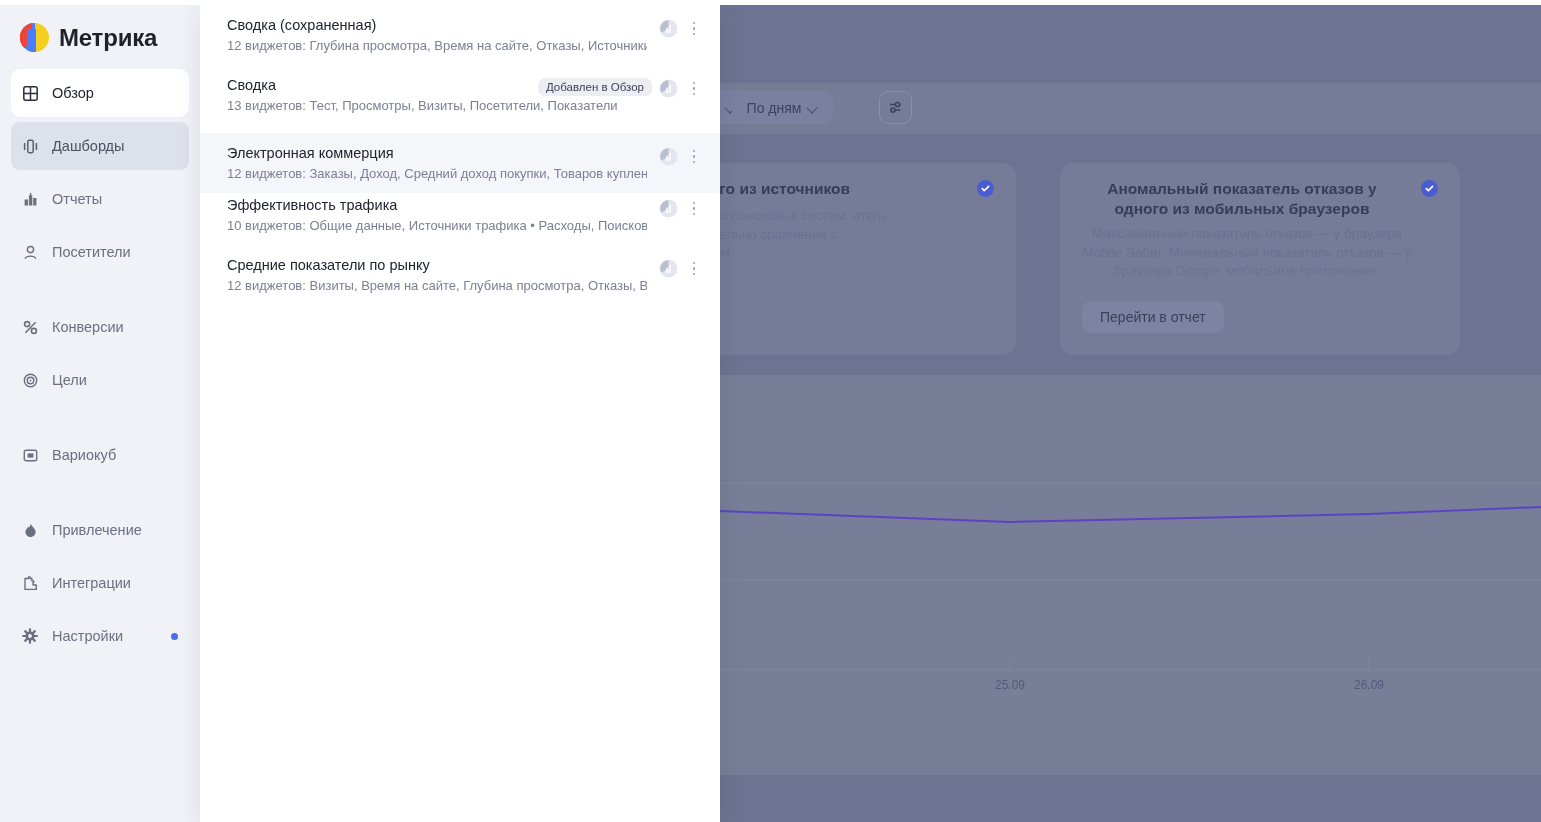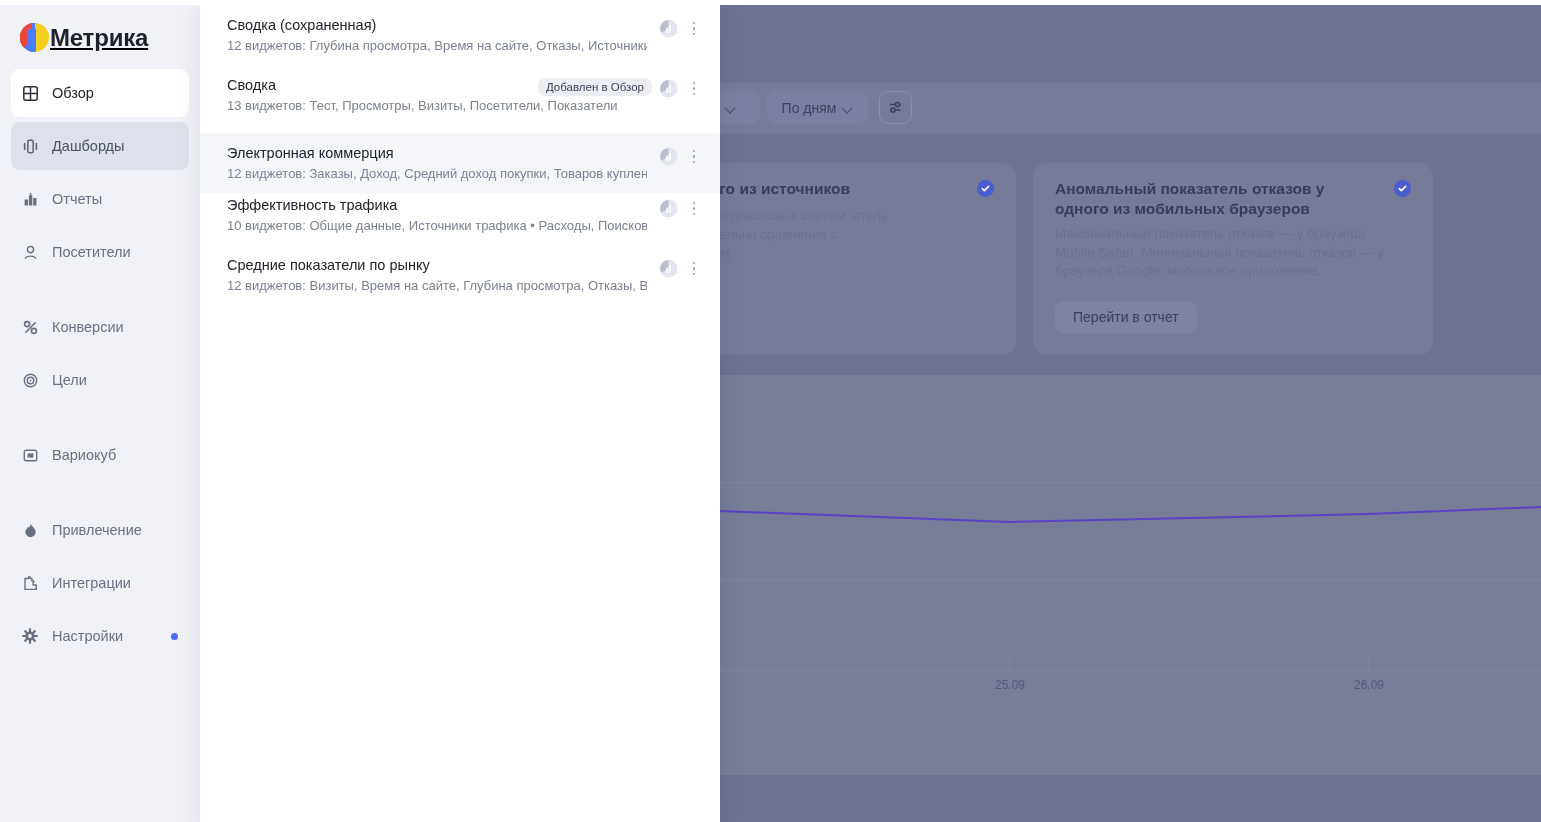--- a/index.html
+++ b/index.html
@@ -24,21 +24,21 @@
     position: absolute; left: 720px; top: 83px; width: 821px; height: 51px;
     background: #767b97;
   }
   .chip {
     position: absolute; top: 91px; height: 33px;
     background: #7b80a0; border-radius: 9px;
     display: flex; align-items: center; justify-content: center;
     color: #3c4260; font-size: 14px; gap: 6px;
   }
   .chip.c1 { left: 700px; width: 60px; }
-  .chip.c2 { left: 767px; width: 101px; }
+  .chip.c2 { left: 732px; width: 101px; }
   .chip-icon-btn {
     position: absolute; left: 879px; top: 91px; width: 33px; height: 33px;
     border: 1px solid #8a8fab; border-radius: 9px;
     display: flex; align-items: center; justify-content: center;
   }
   .chev { width: 11px; height: 11px; position: relative; }
   .chev::before {
     content: ""; position: absolute; left: 1px; top: 2px;
     width: 7px; height: 7px; border-right: 1.7px solid #4a5070;
     border-bottom: 1.7px solid #4a5070; transform: rotate(45deg);
@@ -47,21 +47,21 @@
   
   .insights-band {
     position: absolute; left: 720px; top: 134px; width: 821px; height: 241px;
     background: #6d7390;
   }
   .insight-card {
     position: absolute; top: 163px; height: 192px;
     background: #767b97; border-radius: 14px;
   }
   .insight-card.left  { left: 560px; width: 456px; }
-  .insight-card.right { left: 1033px; width: 400px; }
+  .insight-card.right { left: 1060px; width: 400px; text-align: center; }
   .ins-title {
     position: absolute; left: 22px; top: 16px; width: 300px;
     font-size: 15.5px; font-weight: 700; color: #373c58; line-height: 20px;
   }
   .insight-card.right .ins-title { width: 320px; }
   .ins-check {
     position: absolute; right: 22px; top: 17px; width: 17px; height: 17px;
     border-radius: 50%; background: #4a5dd0;
     display: flex; align-items: center; justify-content: center;
   }
@@ -91,21 +91,21 @@
   .dim-bottom {
     position: absolute; left: 720px; top: 775px; width: 821px; height: 47px;
     background: #6d7390;
   }
 
   
   .sidebar {
     position: absolute; left: 0; top: 5px; width: 200px; height: 817px;
     background: #f0f2f7;
   }
-  .brand { display: flex; align-items: center; padding: 17px 0 0 19px; text-decoration: underline; }
+  .brand { display: flex; align-items: center; gap: 9px; padding: 17px 0 0 19px; }
   .brand-logo { width: 31px; height: 31px; position: relative; }
   .brand-name { font-size: 24px; font-weight: 700; color: #1f2229; letter-spacing: -0.2px; }
   .nav { margin-top: 16px; }
   .nav-item {
     display: flex; align-items: center; gap: 13px;
     height: 48px; margin: 0 11px 5px 11px; padding-left: 10px;
     border-radius: 9px; color: #6b7080; font-size: 14.5px;
   }
   .nav-item.active-white { background: #ffffff; color: #21242c; font-weight: 400; }
   .nav-item.active-grey  { background: #dde1eb; color: #4c5260; }

